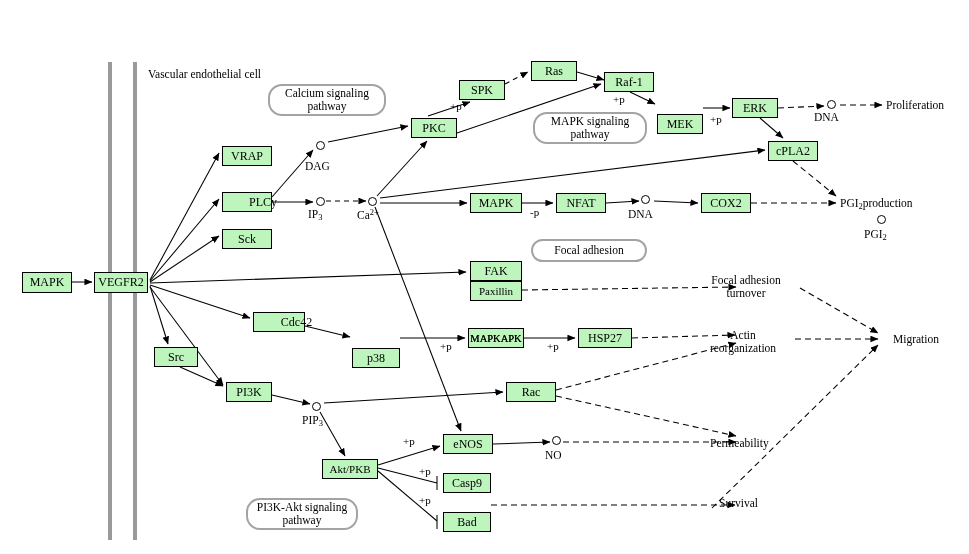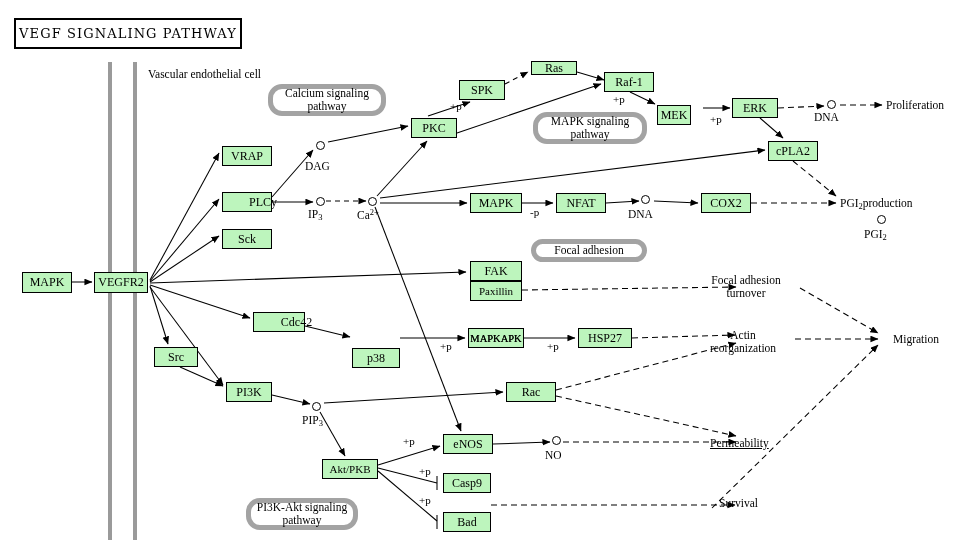--- a/index.html
+++ b/index.html
@@ -14,21 +14,21 @@
     display:flex;align-items:center;justify-content:center;
     font-family:"DejaVu Serif", serif;font-size:13px;letter-spacing:1.1px;color:#000;
   }
   .gene{
     position:absolute;border:1px solid #000;background:#bdf5bd;
     display:flex;align-items:center;justify-content:center;
     font-family:"Liberation Serif", serif;font-size:12px;color:#000;
     box-sizing:border-box;white-space:nowrap;
   }
   .bubble{
-    position:absolute;border:5px solid #a3a3a3;border-radius:14px;background:#fff;
+    position:absolute;border:2px solid #a3a3a3;border-radius:14px;background:#fff;
     display:flex;align-items:center;justify-content:center;text-align:center;
     font-family:"Liberation Serif", serif;font-size:11.5px;line-height:1.12;color:#000;
     box-sizing:border-box;
   }
   .plain{
     position:absolute;font-family:"Liberation Serif", serif;font-size:11.5px;
     color:#000;white-space:nowrap;line-height:1.12;text-align:center;
   }
   .plain.multi{white-space:normal;}
   .mod{
@@ -149,37 +149,36 @@
     </g>
 
     <g stroke="#000" stroke-width="1.05" fill="none">
       <line x1="378" y1="468" x2="437" y2="483"></line>
       <line x1="437" y1="476" x2="437" y2="490"></line>
       <line x1="378" y1="471" x2="437" y2="521"></line>
       <line x1="437" y1="515" x2="437" y2="529"></line>
     </g>
   </svg>
 
-  <div class="title-box">VEGF  SIGNALING  PATHWAY</div>
 
   <div class="plain" style="left:148px;top:68px;">Vascular endothelial cell</div>
 
   <div class="membrane" style="left:108px;top:62px;height:478px;"></div>
   <div class="membrane" style="left:133px;top:62px;height:478px;"></div>
 
   <div class="gene" style="left:22px;top:272px;width:50px;height:21px;">MAPK</div>
   <div class="gene" style="left:94px;top:272px;width:54px;height:21px;">VEGFR2</div>
   <div class="gene" style="left:222px;top:146px;width:50px;height:20px;">VRAP</div>
   <div class="gene" style="left:222px;top:192px;width:50px;height:20px;padding-left:32px;">PLCy</div>
   <div class="gene" style="left:222px;top:229px;width:50px;height:20px;">Sck</div>
   <div class="gene" style="left:411px;top:118px;width:46px;height:20px;">PKC</div>
   <div class="gene" style="left:459px;top:80px;width:46px;height:20px;">SPK</div>
-  <div class="gene" style="left:531px;top:61px;width:46px;height:14px;">Ras</div>
+  <div class="gene" style="left:531px;top:61px;width:46px;height:20px;">Ras</div>
   <div class="gene" style="left:604px;top:72px;width:50px;height:20px;">Raf-1</div>
-  <div class="gene" style="left:657px;top:105px;width:34px;height:20px;">MEK</div>
+  <div class="gene" style="left:657px;top:114px;width:46px;height:20px;">MEK</div>
   <div class="gene" style="left:732px;top:98px;width:46px;height:20px;">ERK</div>
   <div class="gene" style="left:768px;top:141px;width:50px;height:20px;">cPLA2</div>
   <div class="gene" style="left:470px;top:193px;width:52px;height:20px;">MAPK</div>
   <div class="gene" style="left:556px;top:193px;width:50px;height:20px;">NFAT</div>
   <div class="gene" style="left:701px;top:193px;width:50px;height:20px;">COX2</div>
   <div class="gene" style="left:470px;top:261px;width:52px;height:20px;">FAK</div>
   <div class="gene" style="left:470px;top:281px;width:52px;height:20px;font-size:11px;">Paxillin</div>
   <div class="gene" style="left:253px;top:312px;width:52px;height:20px;padding-left:35px;">Cdc42</div>
   <div class="gene" style="left:352px;top:328px;width:48px;height:20px;margin-top:20px;">p38</div>
 
@@ -226,21 +225,21 @@
   <div class="plain" style="left:302px;top:414px;">PIP<sub>3</sub></div>
 
   <div class="node-circle" style="left:552px;top:436px;"></div>
   <div class="plain" style="left:545px;top:449px;">NO</div>
 
   <div class="plain" style="left:886px;top:99px;">Proliferation</div>
   <div class="plain" style="left:840px;top:197px;">PGI<sub>2</sub>production</div>
   <div class="plain multi" style="left:704px;top:274px;width:84px;">Focal adhesion<br>turnover</div>
   <div class="plain multi" style="left:700px;top:329px;width:86px;">Actin<br>reorganization</div>
   <div class="plain" style="left:893px;top:333px;">Migration</div>
-  <div class="plain" style="left:710px;top:437px;text-decoration:underline;">Permeability</div>
+  <div class="plain" style="left:710px;top:437px;">Permeability</div>
   <div class="plain" style="left:719px;top:497px;">Survival</div>
 
   <div class="mod" style="left:450px;top:100px;">+p</div>
   <div class="mod" style="left:613px;top:93px;">+p</div>
   <div class="mod" style="left:710px;top:113px;">+p</div>
   <div class="mod" style="left:530px;top:206px;">-p</div>
   <div class="mod" style="left:440px;top:340px;">+p</div>
   <div class="mod" style="left:547px;top:340px;">+p</div>
   <div class="mod" style="left:403px;top:435px;">+p</div>
   <div class="mod" style="left:419px;top:465px;">+p</div>

